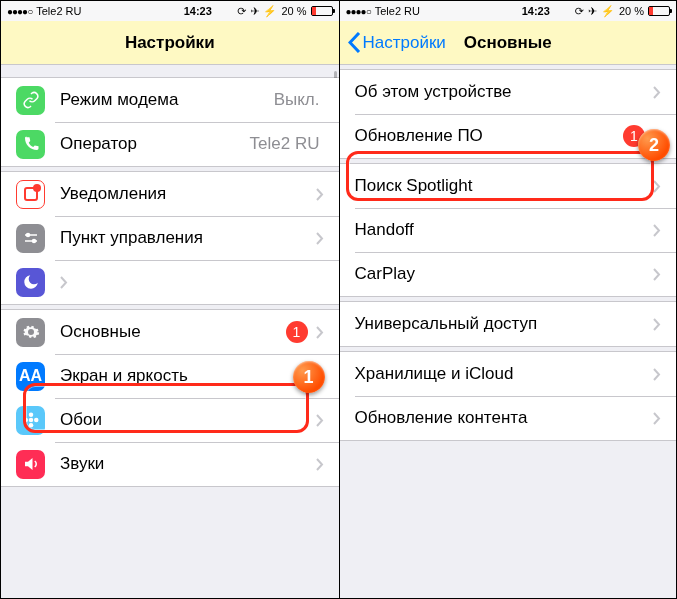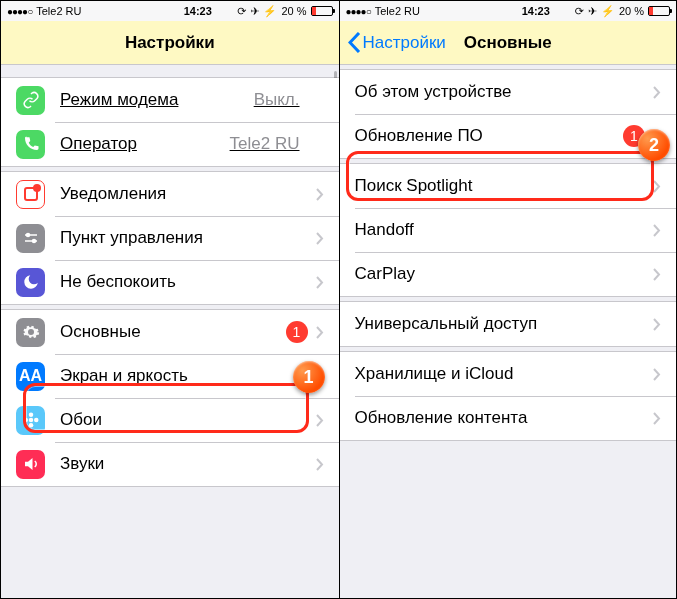--- a/index.html
+++ b/index.html
@@ -15,26 +15,26 @@
   .batt::after{content:"";position:absolute;right:-3px;top:2px;width:2px;height:4px;background:#000;border-radius:0 1px 1px 0;}
   .batt i{display:block;height:100%;width:20%;background:#ff3b30;}
 
   .navbar { height: 44px; background:#fef9c3; border-bottom:1px solid #c8c7cc; display:flex; align-items:center; justify-content:center; position:relative;}
   .nav-title { font-size:17px; font-weight:600; }
   .nav-back { position:absolute; left:8px; color:#007aff; font-size:17px; display:flex; align-items:center; gap:2px;}
   .nav-back svg{width:13px;height:21px;}
 
   .scroll { flex:1; overflow:hidden; }
   .group { margin-top: 4px; background:#fff; border-top:1px solid #c8c7cc; border-bottom:1px solid #c8c7cc;}
-  .group.tight{margin-top:12px;text-decoration:underline;}
+  .group.tight{margin-top:12px;}
   .row { height:44px; display:flex; align-items:center; padding:0 15px; position:relative; background:#fff;}
   .row + .row::before { content:""; position:absolute; top:0; left:54px; right:0; height:1px; background:#c8c7cc;}
   .row.noicon + .row.noicon::before { left:15px; }
   .row .label { font-size:17px; color:#000; flex:1;}
-  .row .value { font-size:17px; color:#8e8e93; margin-right:24px;}
+  .row .value { font-size:17px; color:#8e8e93; margin-right:4px;}
   .chev { color:#c7c7cc; }
   .chev svg{width:8px;height:13px;display:block;}
   .icon { width:29px; height:29px; border-radius:7px; margin-right:15px; display:flex; align-items:center; justify-content:center; color:#fff;}
   .icon svg{width:18px;height:18px;}
   .badge { min-width:22px; height:22px; border-radius:11px; background:#ff3b30; color:#fff; font-size:14px; font-weight:500; display:flex; align-items:center; justify-content:center; margin-right:8px; padding:0 6px;}
 
   .hl { position:absolute; border:3px solid #ff2a1a; border-radius:12px; pointer-events:none; box-shadow:0 0 0 1px rgba(255,255,255,.5) inset;}
   .callout { position:absolute; width:32px; height:32px; border-radius:50%; background:radial-gradient(circle at 30% 30%, #ff9a4d, #ff4d00 70%); color:#fff; font-weight:700; font-size:18px; display:flex; align-items:center; justify-content:center; box-shadow:0 2px 4px rgba(0,0,0,.4), inset 0 1px 2px rgba(255,255,255,.5);}
 
   .scrollind{position:absolute;right:2px;width:3px;background:rgba(0,0,0,.25);border-radius:2px;}
@@ -116,21 +116,20 @@
               <path d="M1 1l5 5.5L1 12" stroke="#c7c7cc" stroke-width="2" fill="none"></path>
             </svg>
           </div>
       </div>
       <div class="row">
         <div class="icon" style="background:#5856d6">
             <svg viewBox="0 0 24 24" fill="#fff">
               <path d="M21 13A9 9 0 1 1 11 3a7 7 0 0 0 10 10z"></path>
             </svg>
           </div>
-        <div class="label">Не беспокоить</div>
         <div class="chev">
             <svg viewBox="0 0 8 13">
               <path d="M1 1l5 5.5L1 12" stroke="#c7c7cc" stroke-width="2" fill="none"></path>
             </svg>
           </div>
       </div>
     </div>
 
     <div class="group">
       <div class="row">

